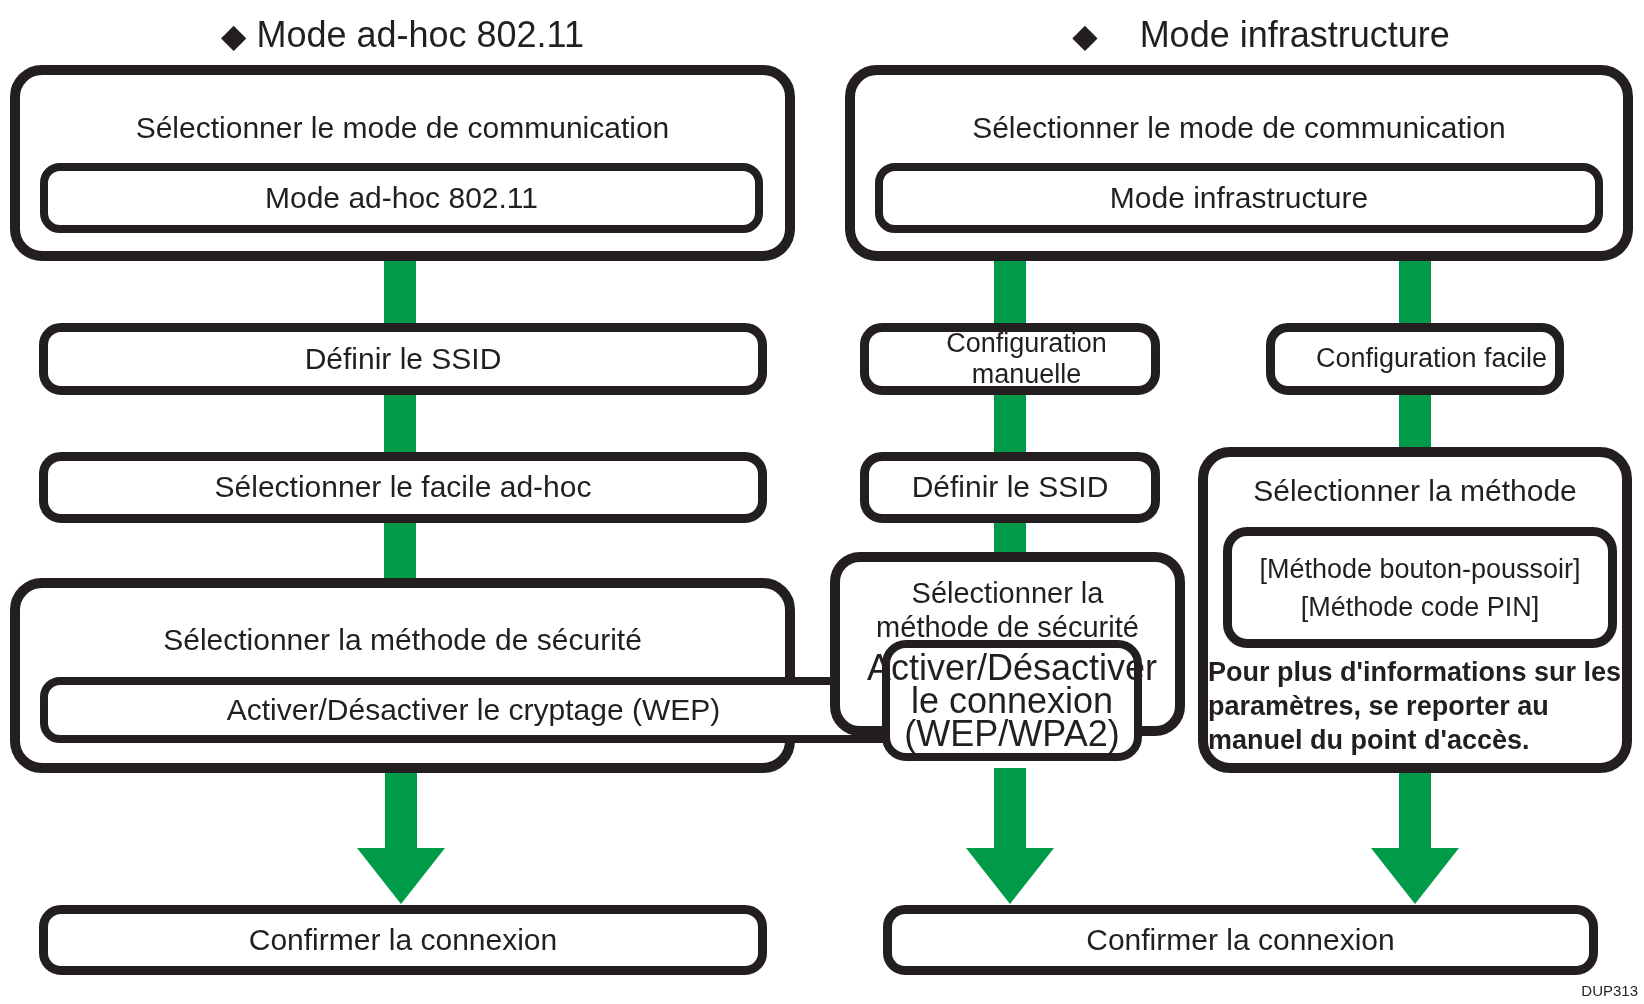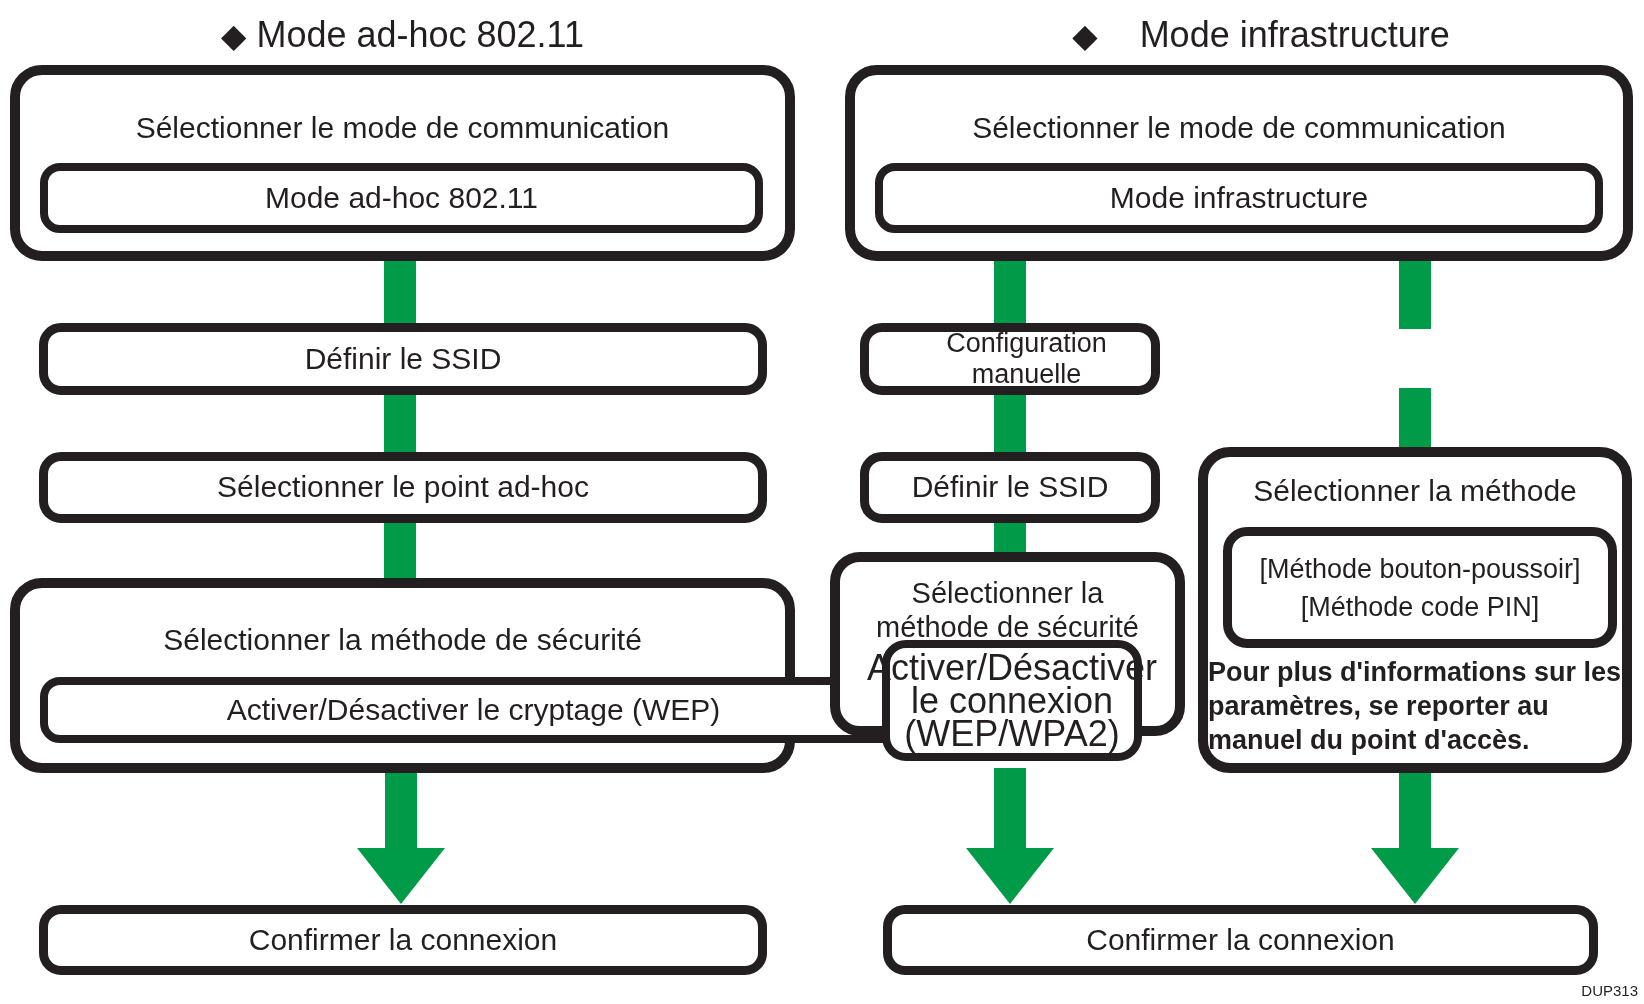--- a/index.html
+++ b/index.html
@@ -76,21 +76,21 @@
     <div class="nbox" style="left:20px;top:88px;width:723px;height:70px;">
       <span>Mode ad-hoc 802.11</span>
     </div>
   </div>
 
   <div class="sbox" style="left:39px;top:323px;width:728px;height:72px;">
     <span>Définir le SSID</span>
   </div>
 
   <div class="sbox" style="left:39px;top:452px;width:728px;height:71px;">
-    <span>Sélectionner le point ad-hoc</span>
+    <span>Sélectionner le facile ad-hoc</span>
   </div>
 
   <div class="box" style="left:10px;top:578px;width:785px;height:195px;">
     <div class="lbl" style="top:30px;height:45px;">Sélectionner la méthode de sécurité</div>
     <div class="nbox" style="left:20px;top:89px;width:867px;height:66px;">
       <span>Activer/Désactiver le cryptage (WEP)</span>
     </div>
   </div>
 
   <div class="sbox" style="left:39px;top:905px;width:728px;height:70px;">
@@ -114,20 +114,23 @@
 
   <div class="box" style="left:845px;top:65px;width:788px;height:196px;">
     <div class="lbl" style="top:28px;height:50px;">Sélectionner le mode de communication</div>
     <div class="nbox" style="left:20px;top:88px;width:728px;height:70px;">
       <span>Mode infrastructure</span>
     </div>
   </div>
 
   <div class="sbox small" style="left:860px;top:323px;width:300px;height:72px;">
     <span>Configuration manuelle</span>
+  </div>
+  <div class="sbox small" style="left:1266px;top:323px;width:298px;height:72px;">
+    <span>Configuration facile</span>
   </div>
 
   <div class="sbox" style="left:860px;top:452px;width:300px;height:71px;">
     <span>Définir le SSID</span>
   </div>
 
   <div class="box" style="left:830px;top:552px;width:355px;height:184px;border-radius:30px;">
     <div class="lbl" style="top:14px;height:68px;font-size:29px;line-height:34px;">
       <span>Sélectionner la</span>
       <span>méthode de sécurité</span>

